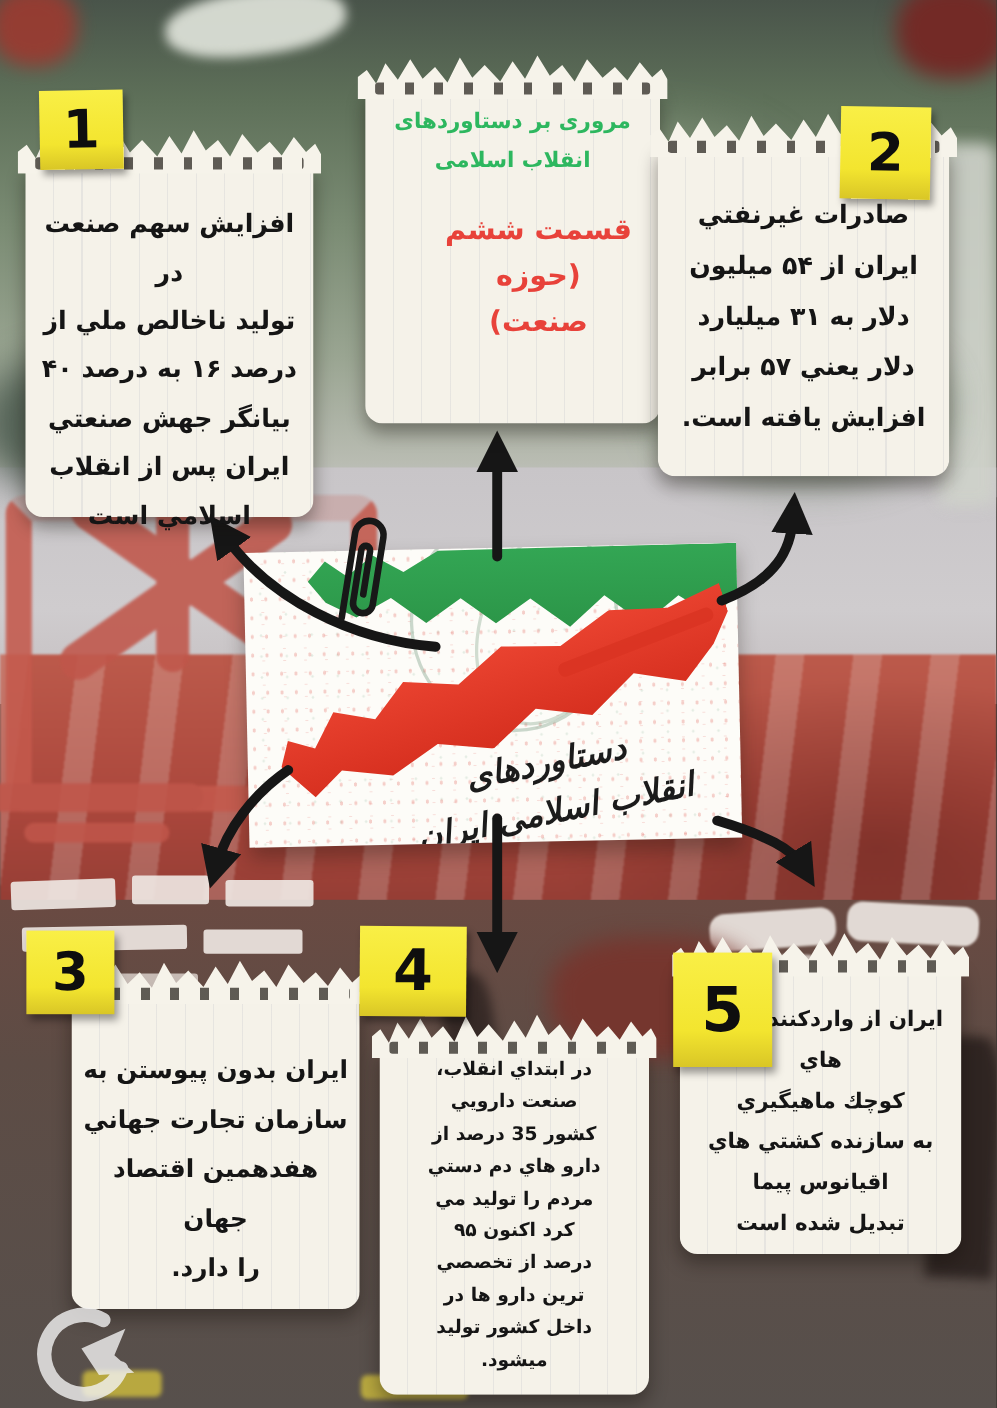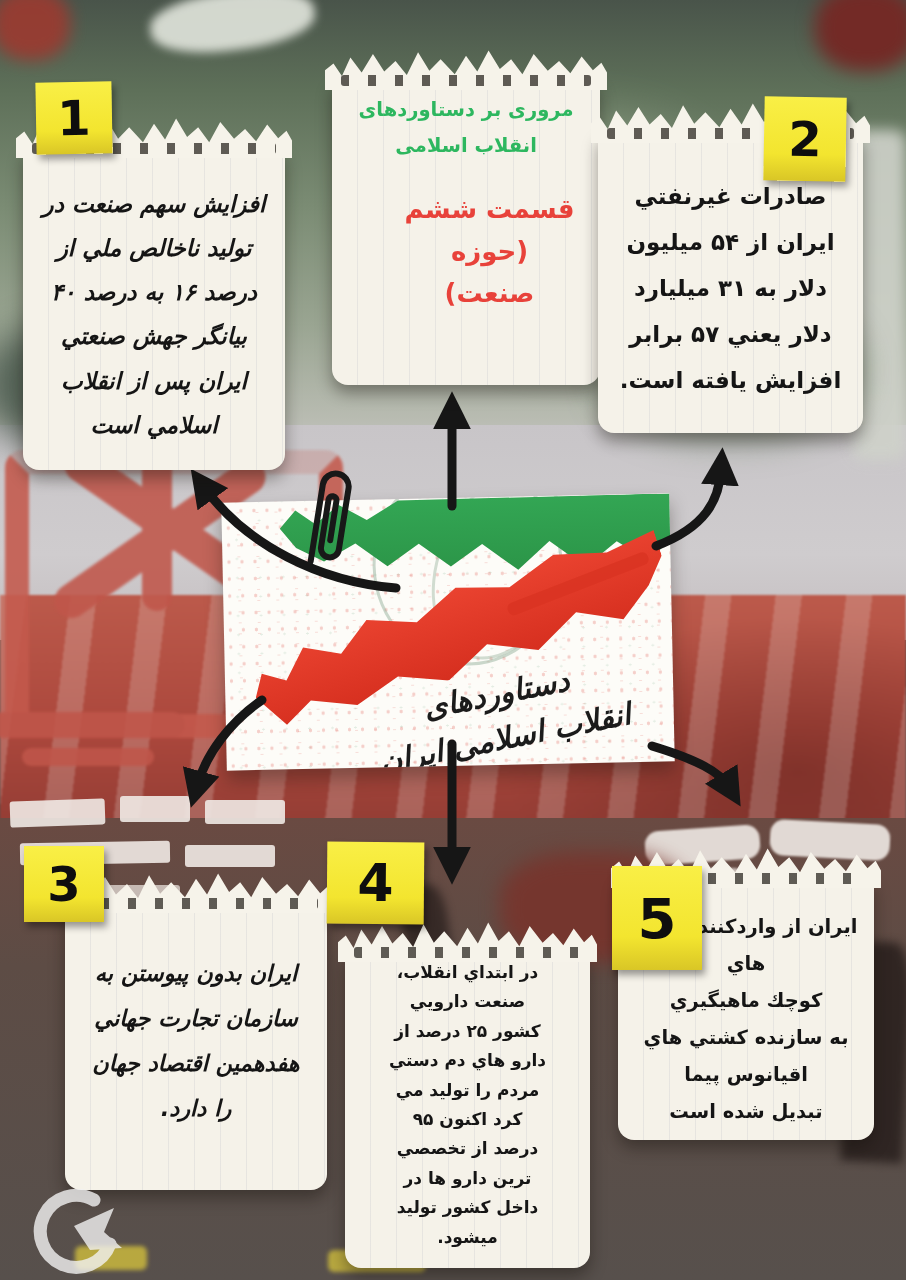--- a/index.html
+++ b/index.html
@@ -81,26 +81,26 @@
     box-shadow:0 8px 16px rgba(20,15,10,.4);
     background-image:repeating-linear-gradient(90deg,transparent 0 25px,rgba(100,110,145,.10) 25px 26px);}
   .torn{position:absolute;top:-34px;left:-7px;right:-7px;height:44px;background:#f6f3ea;
     clip-path:polygon(0 100%,0 55%,3% 40%,6% 68%,9% 26%,13% 60%,17% 18%,21% 58%,25% 34%,29% 66%,33% 14%,37% 56%,41% 30%,46% 64%,50% 22%,54% 58%,58% 10%,62% 52%,66% 30%,70% 64%,74% 18%,79% 56%,83% 34%,87% 62%,91% 24%,95% 55%,98% 38%,100% 60%,100% 100%);}
   .torn::after{content:"";position:absolute;left:16px;right:16px;bottom:4px;height:11px;
     background:repeating-linear-gradient(90deg,rgba(52,48,42,.78) 0 8px,transparent 8px 27px);border-radius:3px;}
   .note-text{position:relative;direction:rtl;text-align:center;font-weight:bold;color:#151515;white-space:pre-line;}
   .n-head{left:332px;top:80px;width:268px;height:305px;}
   .n-head .green{padding-top:12px;font-size:19.5px;line-height:1.85;color:#2db75f;}
   .n-head .red{margin-top:24px;font-size:26px;line-height:1.62;color:#e8423a;font-weight:bold;margin-left:47px;}
-  .n1{left:23px;top:148px;width:262px;height:322px;font-style:italic;}
+  .n1{left:23px;top:148px;width:262px;height:322px;}
   .n1 .note-text{padding:34px 8px 0;font-size:23px;line-height:1.92;}
   .n2{left:598px;top:133px;width:265px;height:300px;}
   .n2 .note-text{padding:40px 8px 0;font-size:23px;line-height:2.0;}
   .n3{left:65px;top:903px;width:262px;height:287px;}
-  .n3 .note-text{padding:48px 8px 0;font-size:22.5px;line-height:2.0;font-style:italic;}
+  .n3 .note-text{padding:48px 8px 0;font-size:22.5px;line-height:2.0;}
   .n4{left:345px;top:952px;width:245px;height:316px;}
   .n4 .note-text{padding:6px 8px 0;font-size:17px;line-height:1.73;}
   .n5{left:618px;top:878px;width:256px;height:262px;}
   .n5 .note-text{padding:30px 8px 0;font-size:19.5px;line-height:1.9;}
   
   .sticky{position:absolute;background:linear-gradient(180deg,#f9ef46 0%,#f3e52f 68%,#d9c626 100%);
     box-shadow:3px 5px 7px rgba(0,0,0,.38);display:flex;align-items:center;justify-content:center;
     font-weight:bold;color:#0e0e0e;font-size:48px;}
   .st1{left:36px;top:82px;width:76px;height:72px;transform:rotate(-1deg);}
   .st2{left:764px;top:97px;width:82px;height:84px;transform:rotate(1deg);}
@@ -228,21 +228,21 @@
 را دارد.</div>
   </div>
   <div class="sticky st3">
     <span>3</span>
   </div>
 
   <div class="note n4">
     <div class="torn"></div>
     <div class="note-text">در ابتداي انقلاب،
 صنعت دارويي
-كشور ۲۵ درصد از
+كشور 35 درصد از
 دارو هاي دم دستي
 مردم را توليد مي
 كرد اكنون ۹۵
 درصد از تخصصي
 ترين دارو ها در
 داخل كشور توليد
 ميشود.</div>
   </div>
   <div class="sticky st4">
     <span>4</span>

